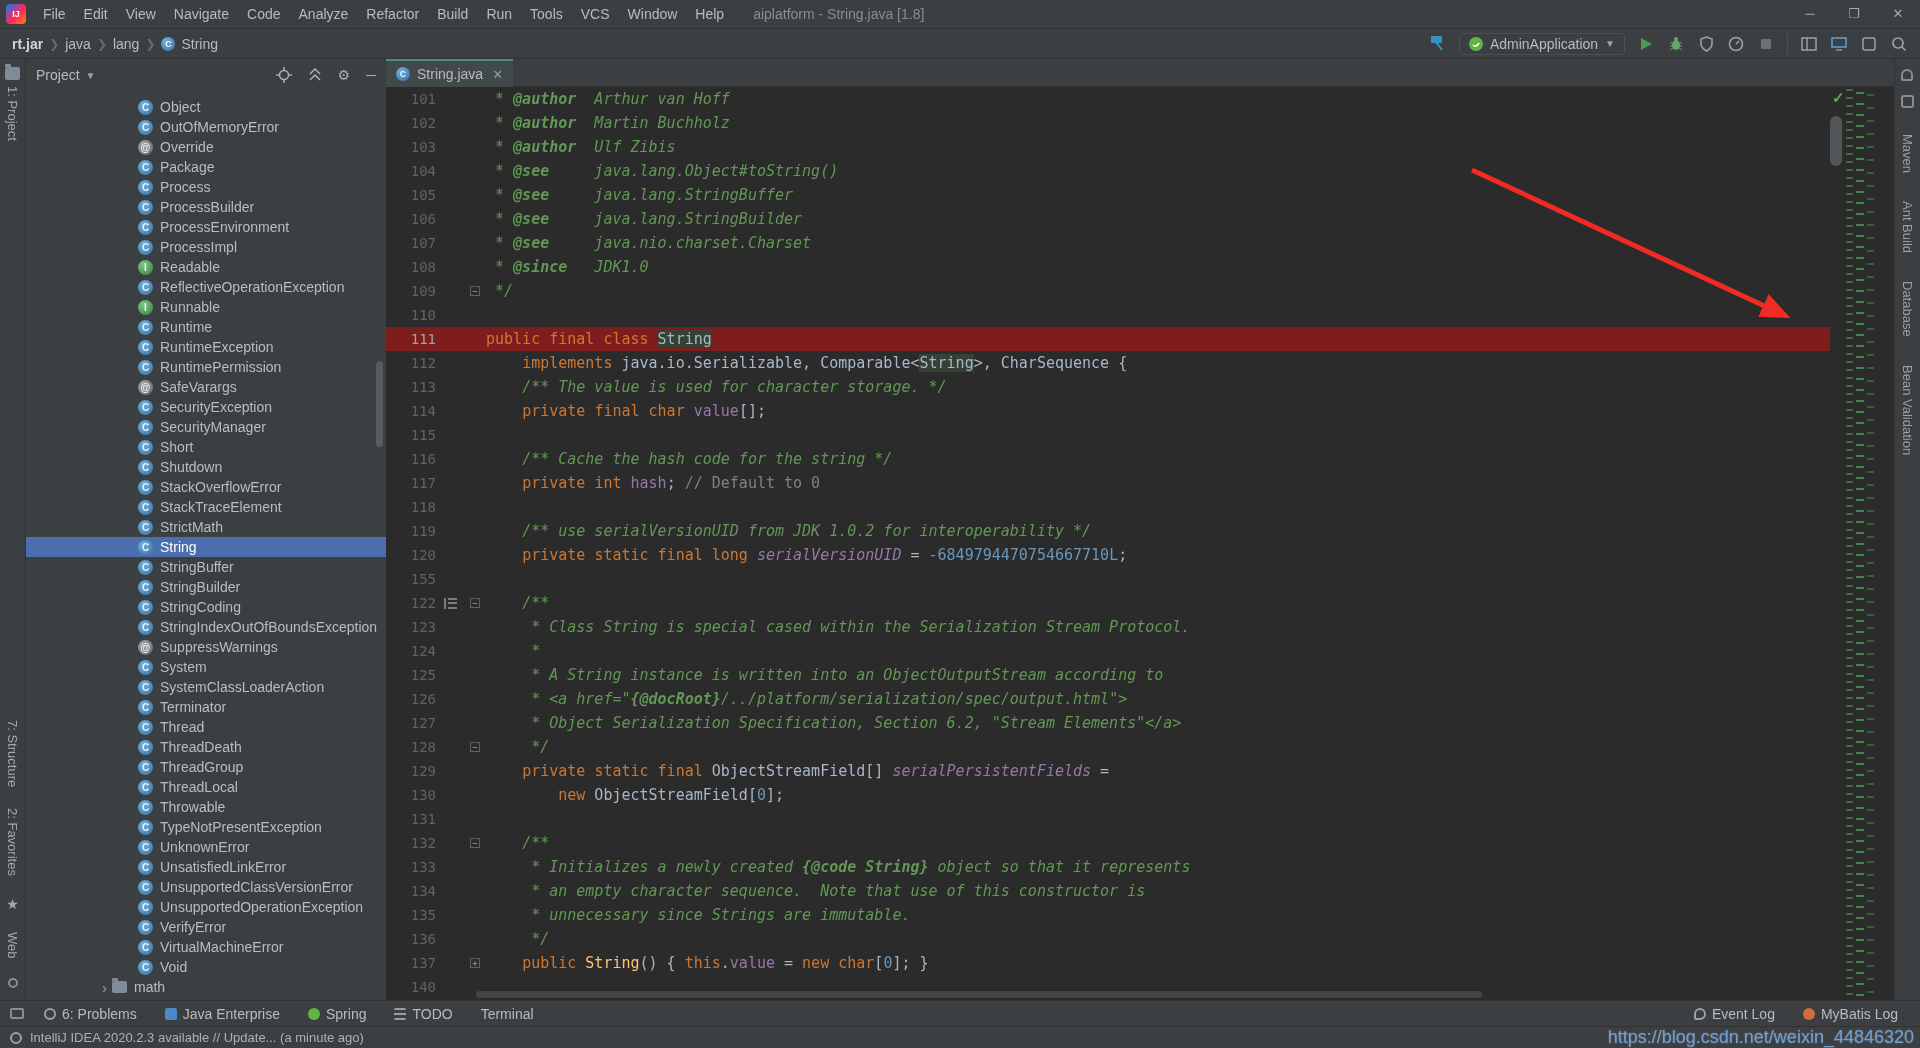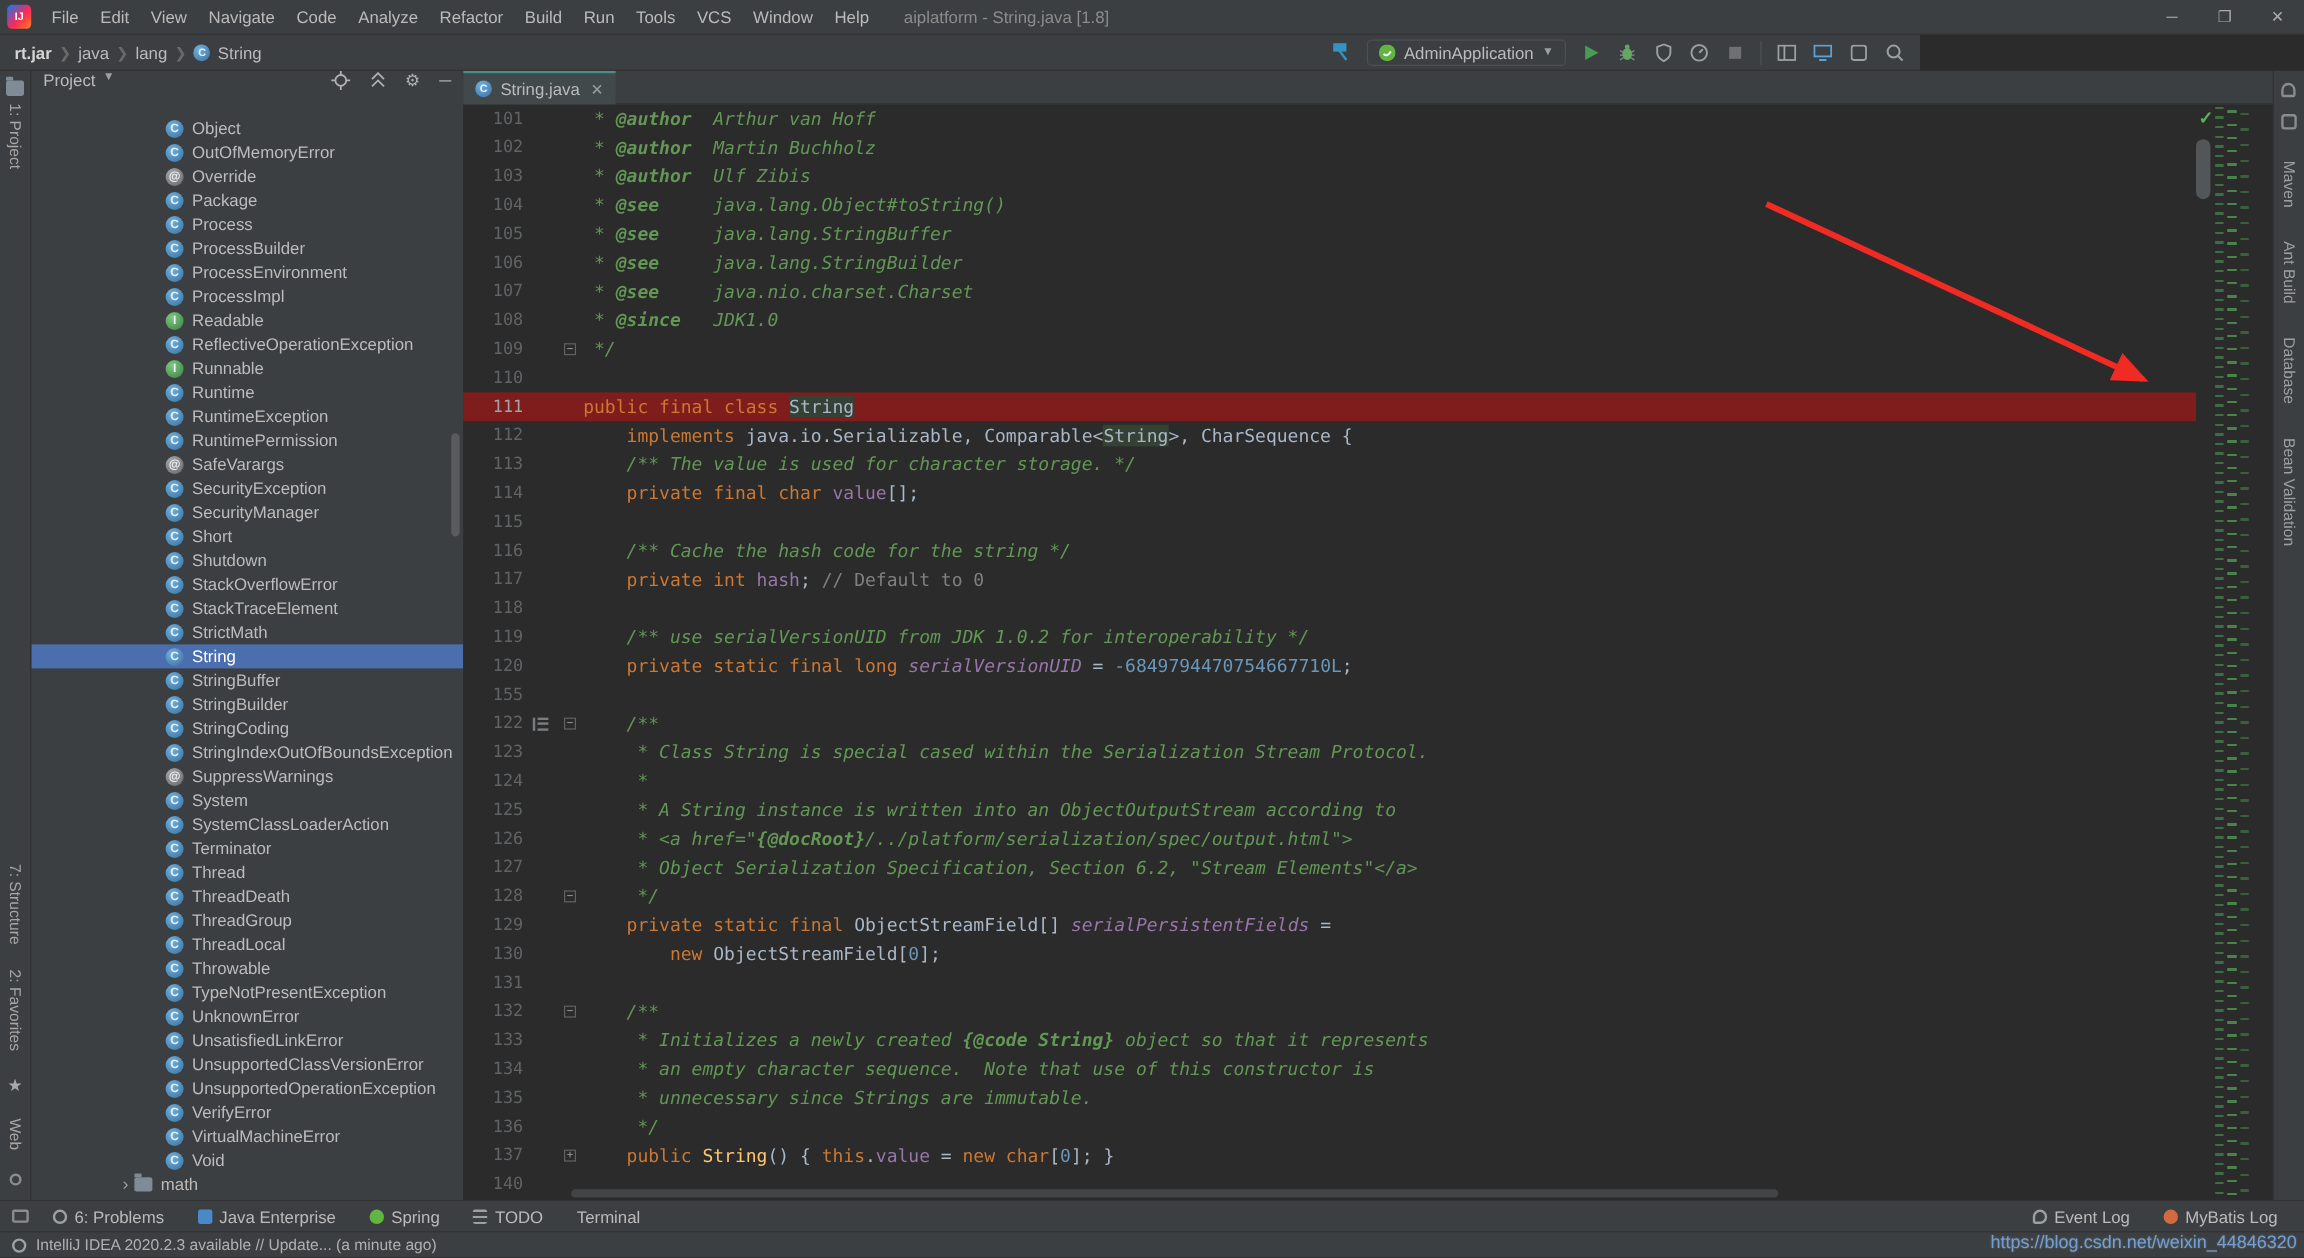--- a/index.html
+++ b/index.html
@@ -8,21 +8,21 @@
 
   
   #menubar{position:absolute;left:0;top:0;width:1920px;height:29px;background:#3c3f41;border-bottom:1px solid #323232;display:flex;align-items:center;font-size:14px;z-index:5}
   .logo{width:20px;height:20px;margin:0 8px 0 6px;border-radius:4px;background:linear-gradient(135deg,#087cfa 0%,#fe2857 55%,#fc801d 100%);display:flex;align-items:center;justify-content:center;font-size:9px;font-weight:bold;color:#fff;flex:none}
   .menu-item{padding:0 9px;line-height:28px;color:#bbbbbb;cursor:default}
   .win-title{color:#8c8c8c;margin-left:20px;white-space:nowrap}
   .win-controls{margin-left:auto;display:flex}
   .win-btn{width:44px;text-align:center;color:#aaa;font-size:13px;line-height:28px}
 
   
-  #navbar{position:absolute;top:29px;left:0;width:1600px;height:30px;background:#3c3f41;border-bottom:1px solid #323232;display:flex;align-items:center;font-size:14px;z-index:5;padding-left:10px}
+  #navbar{position:absolute;top:29px;left:0;width:1920px;height:30px;background:#3c3f41;border-bottom:1px solid #323232;display:flex;align-items:center;font-size:14px;z-index:5;padding-left:10px}
   .crumb{color:#bbbbbb;padding:0 2px;white-space:nowrap}
   .crumb.root{font-weight:bold;color:#d4d4d4}
   .crumb-sep{color:#6a6a6a;padding:0 4px;font-size:12px}
   .crumb-cicon{width:14px;height:14px;border-radius:50%;background:radial-gradient(circle at 35% 30%,#6fb1e0,#3c6f9c);color:#eaf4fb;font-size:9px;font-weight:bold;display:inline-flex;align-items:center;justify-content:center;margin:0 4px 0 2px;vertical-align:-2px}
   .nav-right{margin-left:auto;display:flex;align-items:center;gap:12px;padding-right:12px}
   .runconfig{display:flex;align-items:center;gap:7px;border:1px solid #4c5052;border-radius:4px;padding:2px 9px;color:#bbbbbb}
   .caret-down{font-size:10px;color:#9da0a2}
   .nicon{width:18px;height:18px;display:inline-flex;align-items:center;justify-content:center}
   .nav-sep{width:1px;height:20px;background:#515151}
 
@@ -38,21 +38,21 @@
 
   
   #right-stripe{position:absolute;right:0;top:59px;width:26px;height:941px;background:#3c3f41;border-left:1px solid #323232;display:flex;flex-direction:column;align-items:center;font-size:13px;color:#9da0a2;z-index:4}
   #right-stripe .icons{display:flex;flex-direction:column;gap:14px;margin-top:10px}
   #right-stripe .labels{display:flex;flex-direction:column;gap:28px;margin-top:26px}
   .sq-ic{width:13px;height:13px;border:2px solid #8a8d8f;border-radius:3px}
   .bell-ic{width:12px;height:12px;border:2px solid #8a8d8f;border-radius:50% 50% 2px 2px}
 
   
   #project{position:absolute;left:26px;top:59px;width:360px;height:941px;background:#3c3f41;overflow:hidden;z-index:3}
-  #project-header{height:32px;display:flex;align-items:flex-start;padding:0 10px;color:#bbbbbb;font-size:14px;gap:6px}
+  #project-header{height:32px;display:flex;align-items:center;padding:0 10px;color:#bbbbbb;font-size:14px;gap:6px}
   #project-header .ph-icons{margin-left:auto;display:flex;gap:16px;align-items:center;color:#afb1b3}
   .tree{position:absolute;top:38px;left:0;right:0}
   .tree-row{height:20px;display:flex;align-items:center;padding-left:112px;font-size:14px;color:#bcbcbc;white-space:nowrap;cursor:default}
   .tree-row.sel{background:#4b6eaf;color:#ffffff}
   .tree-row.folder{padding-left:76px}
   .type-icon{width:15px;height:15px;border-radius:50%;font-size:10px;font-weight:bold;color:#e8f2f9;display:flex;align-items:center;justify-content:center;margin-right:7px;flex:none}
   .type-icon.c{background:radial-gradient(circle at 35% 30%,#6fb1e0,#3c6f9c)}
   .type-icon.i{background:radial-gradient(circle at 35% 30%,#7cc87f,#3e7d44)}
   .type-icon.a{background:radial-gradient(circle at 35% 30%,#a8a8a8,#636363)}
   .chevron{color:#9da0a2;margin-right:5px;font-size:15px}
@@ -111,21 +111,21 @@
   .ic-spring{background:#62b543;border-radius:50%}
   .ic-todo{background:linear-gradient(#9da0a2 0 2px,transparent 2px 5px,#9da0a2 5px 7px,transparent 7px 10px,#9da0a2 10px 12px)}
   .ic-eventlog{border:2px solid #9da0a2;border-radius:50% 50% 50% 2px}
   .ic-mybatis{background:#d26a3f;border-radius:50%}
   .qa-ic{width:14px;height:11px;border:2px solid #8a8d8f;border-radius:2px;margin-right:8px}
 
   
   #statusbar{position:absolute;left:0;top:1026px;width:1920px;height:22px;background:#3c3f41;border-top:1px solid #323232;display:flex;align-items:center;font-size:13px;color:#b0b0b0;z-index:5;padding:0 10px}
   #statusbar .upd-ic{width:12px;height:12px;border:2px solid #9da0a2;border-radius:50%;margin-right:8px;flex:none}
   #statusbar .link{color:#b0b0b0}
-  #watermark{position:absolute;right:6px;top:1027px;font-size:15px;color:#6f9fd8;z-index:9;white-space:nowrap;text-shadow:0 0 2px rgba(255,255,255,.25)}
+  #watermark{position:absolute;right:6px;top:1027px;font-size:18px;color:#6f9fd8;z-index:9;white-space:nowrap;text-shadow:0 0 2px rgba(255,255,255,.25)}
 
   
   #arrow{position:absolute;left:0;top:0;width:1920px;height:1048px;z-index:20;pointer-events:none}
 
   svg{display:block}
 </style>
 </head>
 <body>
 
 <div id="menubar">

